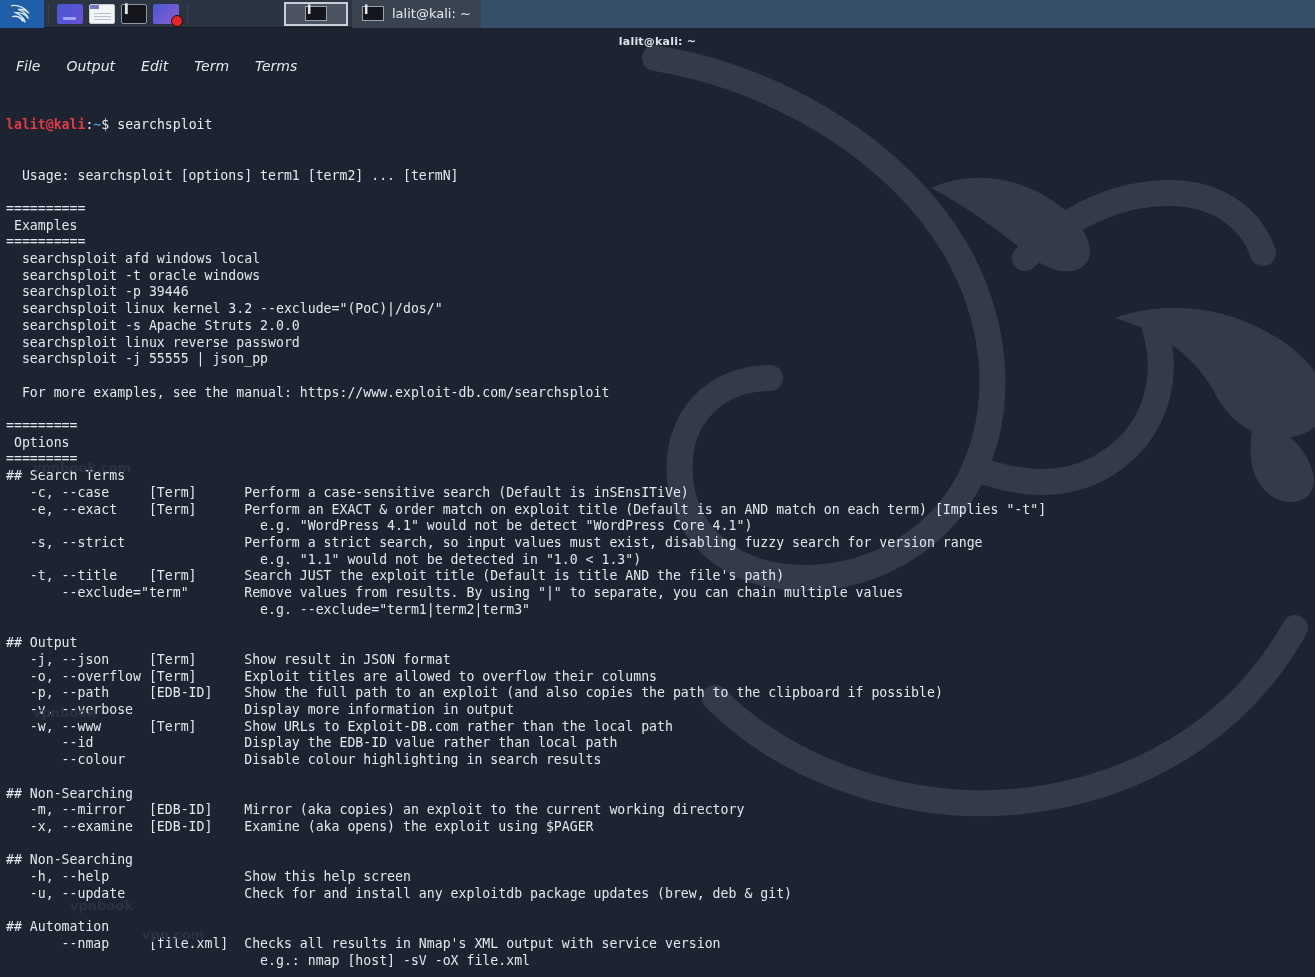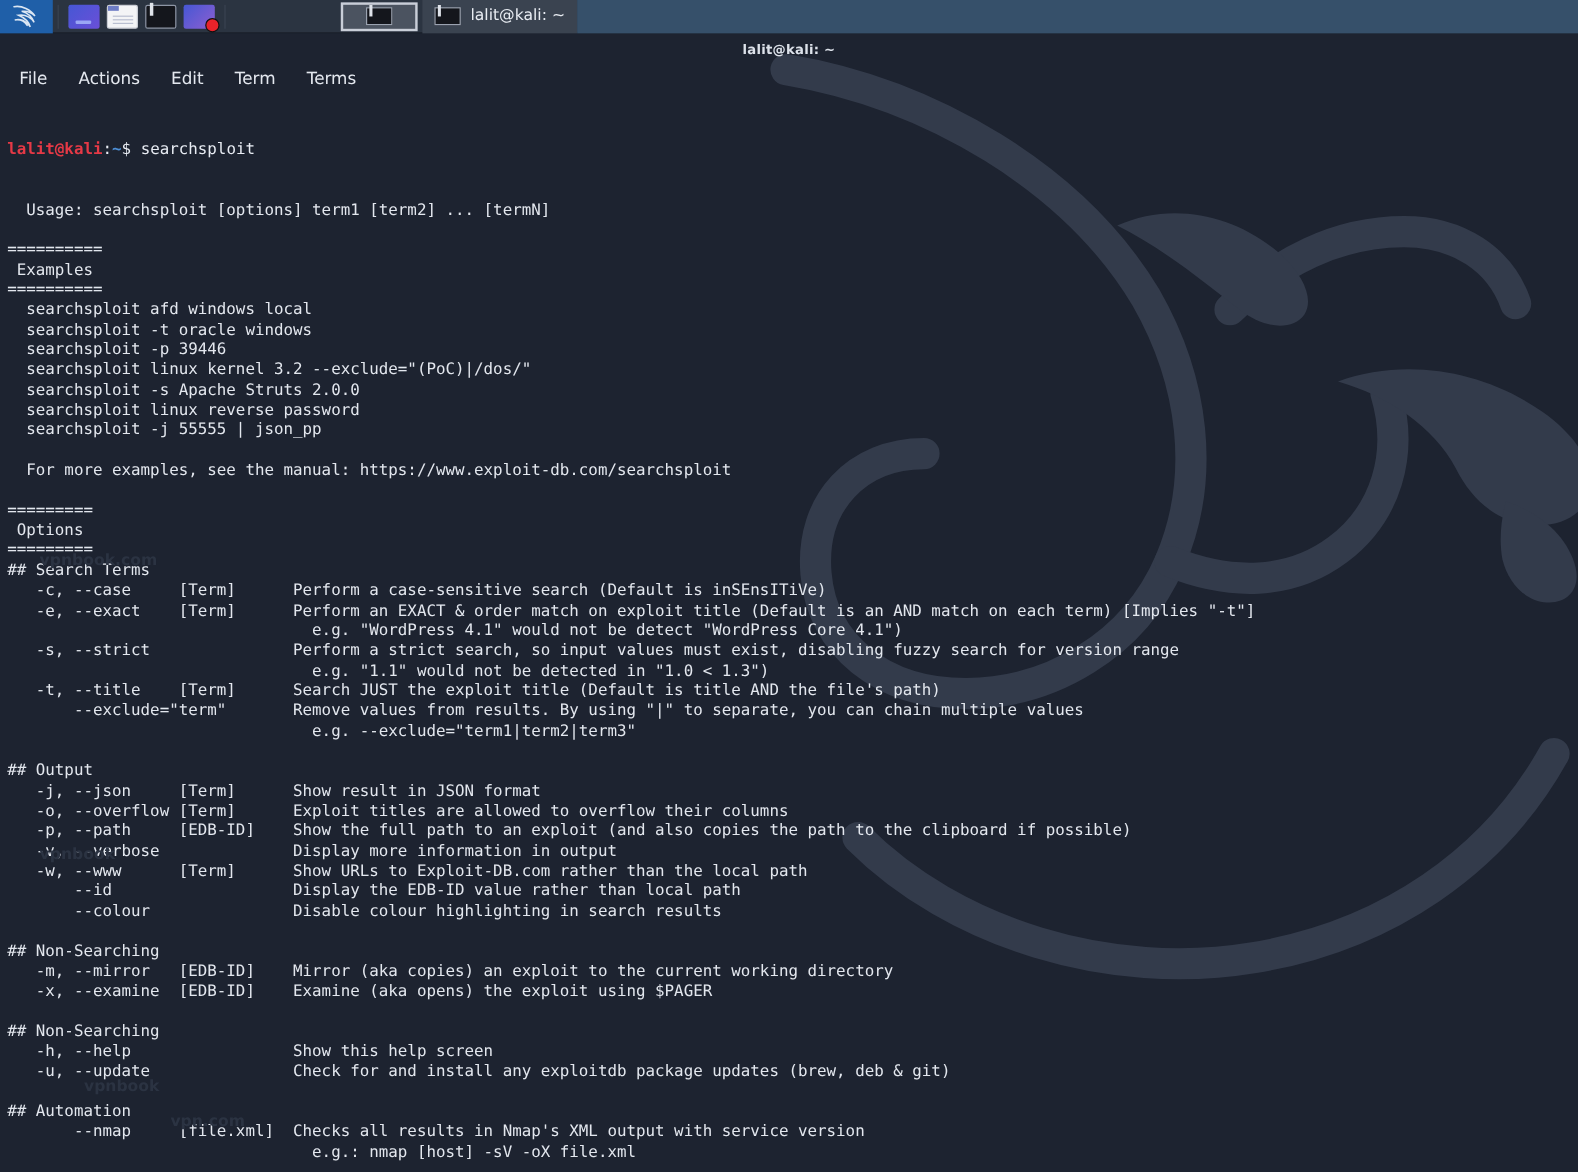--- a/index.html
+++ b/index.html
@@ -104,21 +104,21 @@
   #titlebar{
     position:relative; height:26px;
     display:flex; align-items:center; justify-content:center;
   }
   #titlebar .t{
     color:#dde2ea; font-family:"DejaVu Sans",sans-serif;
     font-size:11px; font-weight:bold; letter-spacing:.2px;
   }
   #menubar{
     position:relative; display:flex; align-items:flex-end;
-    gap:26px; padding:4px 16px 6px 16px;
+    gap:26px; padding:4px 16px 6px 16px;font-style:italic;
   }
   #menubar .mi{
     color:#e4e8ef; font-family:"DejaVu Sans",sans-serif;
     font-size:14px; cursor:default;
   }
 
   #screen{
     position:relative;
     padding:4px 0 0 6px;
     font-family:"DejaVu Sans Mono", monospace;
@@ -199,21 +199,21 @@
                C482 258 458 256 438 240 C412 220 376 190 336 170 Z"></path>
     </g>
   </svg>
 
   <div id="titlebar">
     <span class="t">lalit@kali: ~</span>
   </div>
 
   <div id="menubar">
     <span class="mi">File</span>
-    <span class="mi">Actions</span>
+    <span class="mi">Output</span>
     <span class="mi">Edit</span>
     <span class="mi">Term</span>
     <span class="mi">Terms</span>
   </div>
 
   <div id="screen">
     <div class="ln"><span class="red">lalit@kali</span><span class="wht">:</span><span class="blue">~</span><span class="wht">$</span><span class="wht"> searchsploit</span></div>
     <div id="outlines"><div class="ln">  Usage: searchsploit [options] term1 [term2] ... [termN]</div><div class="ln">&nbsp;</div><div class="ln">==========</div><div class="ln"> Examples</div><div class="ln">==========</div><div class="ln">  searchsploit afd windows local</div><div class="ln">  searchsploit -t oracle windows</div><div class="ln">  searchsploit -p 39446</div><div class="ln">  searchsploit linux kernel 3.2 --exclude="(PoC)|/dos/"</div><div class="ln">  searchsploit -s Apache Struts 2.0.0</div><div class="ln">  searchsploit linux reverse password</div><div class="ln">  searchsploit -j 55555 | json_pp</div><div class="ln">&nbsp;</div><div class="ln">  For more examples, see the manual: https://www.exploit-db.com/searchsploit</div><div class="ln">&nbsp;</div><div class="ln">=========</div><div class="ln"> Options</div><div class="ln">=========</div><div class="ln">## Search Terms</div><div class="ln">   -c, --case     [Term]      Perform a case-sensitive search (Default is inSEnsITiVe)</div><div class="ln">   -e, --exact    [Term]      Perform an EXACT &amp; order match on exploit title (Default is an AND match on each term) [Implies "-t"]</div><div class="ln">                                e.g. "WordPress 4.1" would not be detect "WordPress Core 4.1")</div><div class="ln">   -s, --strict               Perform a strict search, so input values must exist, disabling fuzzy search for version range</div><div class="ln">                                e.g. "1.1" would not be detected in "1.0 &lt; 1.3")</div><div class="ln">   -t, --title    [Term]      Search JUST the exploit title (Default is title AND the file's path)</div><div class="ln">       --exclude="term"       Remove values from results. By using "|" to separate, you can chain multiple values</div><div class="ln">                                e.g. --exclude="term1|term2|term3"</div><div class="ln">&nbsp;</div><div class="ln">## Output</div><div class="ln">   -j, --json     [Term]      Show result in JSON format</div><div class="ln">   -o, --overflow [Term]      Exploit titles are allowed to overflow their columns</div><div class="ln">   -p, --path     [EDB-ID]    Show the full path to an exploit (and also copies the path to the clipboard if possible)</div><div class="ln">   -v, --verbose              Display more information in output</div><div class="ln">   -w, --www      [Term]      Show URLs to Exploit-DB.com rather than the local path</div><div class="ln">       --id                   Display the EDB-ID value rather than local path</div><div class="ln">       --colour               Disable colour highlighting in search results</div><div class="ln">&nbsp;</div><div class="ln">## Non-Searching</div><div class="ln">   -m, --mirror   [EDB-ID]    Mirror (aka copies) an exploit to the current working directory</div><div class="ln">   -x, --examine  [EDB-ID]    Examine (aka opens) the exploit using $PAGER</div><div class="ln">&nbsp;</div><div class="ln">## Non-Searching</div><div class="ln">   -h, --help                 Show this help screen</div><div class="ln">   -u, --update               Check for and install any exploitdb package updates (brew, deb &amp; git)</div><div class="ln">&nbsp;</div><div class="ln">## Automation</div><div class="ln">       --nmap     [file.xml]  Checks all results in Nmap's XML output with service version</div><div class="ln">                                e.g.: nmap [host] -sV -oX file.xml</div><div class="ln">&nbsp;</div></div>
   </div>
 

